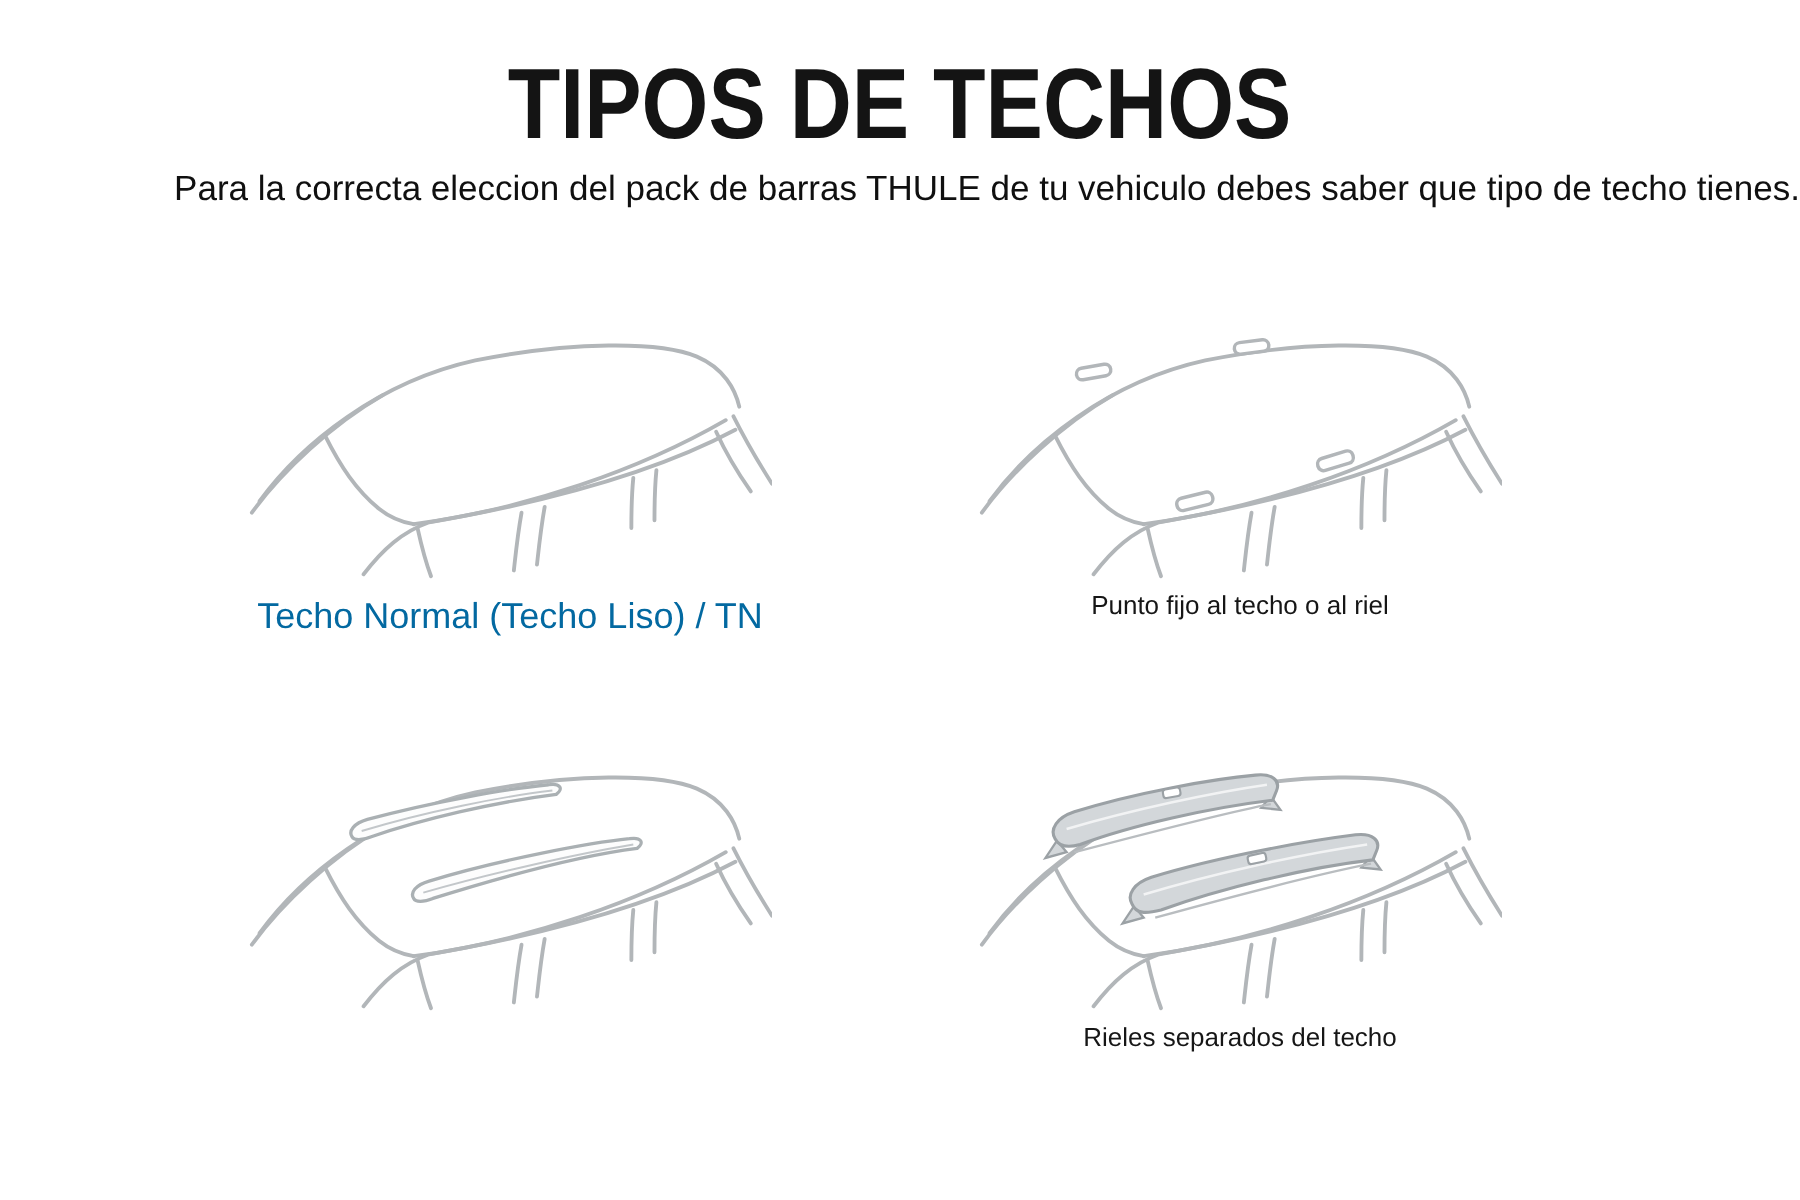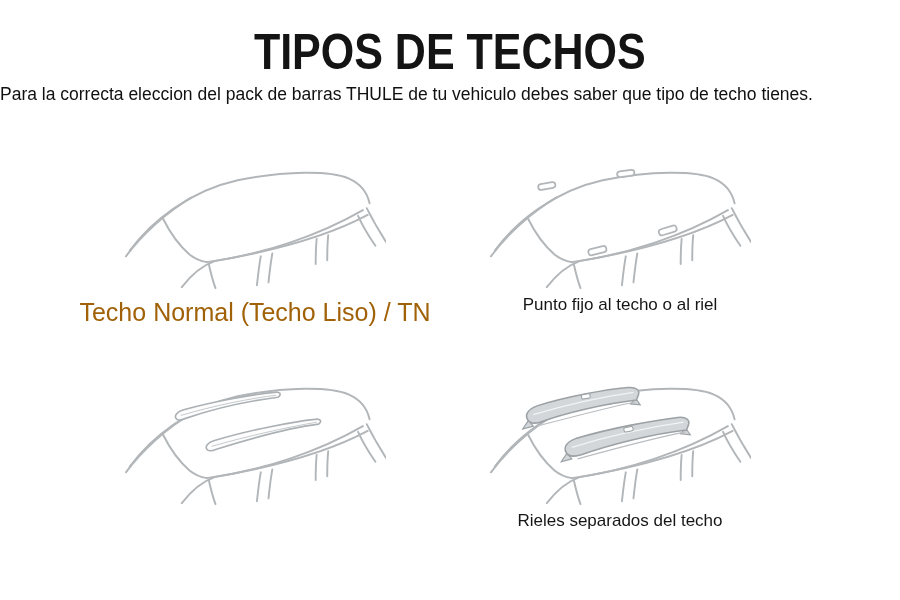--- a/index.html
+++ b/index.html
@@ -11,30 +11,30 @@
     overflow: hidden;
     position: relative;
   }
   .title-wrap { text-align: center; margin-top: 26px; height: 56px; }
   .page-title {
     display: inline-block;
     font-size: 50px; font-weight: 700; letter-spacing: 0px;
     transform: scaleX(0.86); transform-origin: center;
     color: #141414; white-space: nowrap; line-height: 1.05;
   }
-  .intro { text-align: left; margin-top: 2px; }
+  .intro { text-align: right; margin-top: 2px; }
   .intro-line { font-size: 17.5px; line-height: 21.5px; color: #101010; }
   .cell { position: absolute; width: 370px; text-align: center; }
   .cell-tn { left: 70px;  top: 158px; }
   .cell-pf { left: 435px; top: 158px; }
   .cell-ra { left: 70px;  top: 374px; }
   .cell-rt { left: 435px; top: 374px; }
   .cell svg { display: block; margin: 0 auto; }
-  .roof-label { font-size: 25px; color: #a16207; margin-top: 5px; white-space: nowrap; }
-  .roof-sublabel { font-size: 17px; color: #161616; margin-top: 2px; white-space: nowrap; }
+  .roof-label { font-size: 18px; color: #0369a1; margin-top: 5px; white-space: nowrap; }
+  .roof-sublabel { font-size: 13px; color: #161616; margin-top: 2px; white-space: nowrap; }
   .defs-holder { position: absolute; width: 0; height: 0; overflow: hidden; }
   .lineart { stroke: #b2b6b9; stroke-width: 2; fill: none; stroke-linecap: round; }
 </style>
 </head>
 <body>
 
 <svg class="defs-holder" aria-hidden="true">
   <defs>
     <g id="roof-base" class="lineart">
       <path d="M 6,96 C 28,66 68,34 118,23 C 168,13 214,13 233,21 C 247,27 253,38 255,47"></path>

